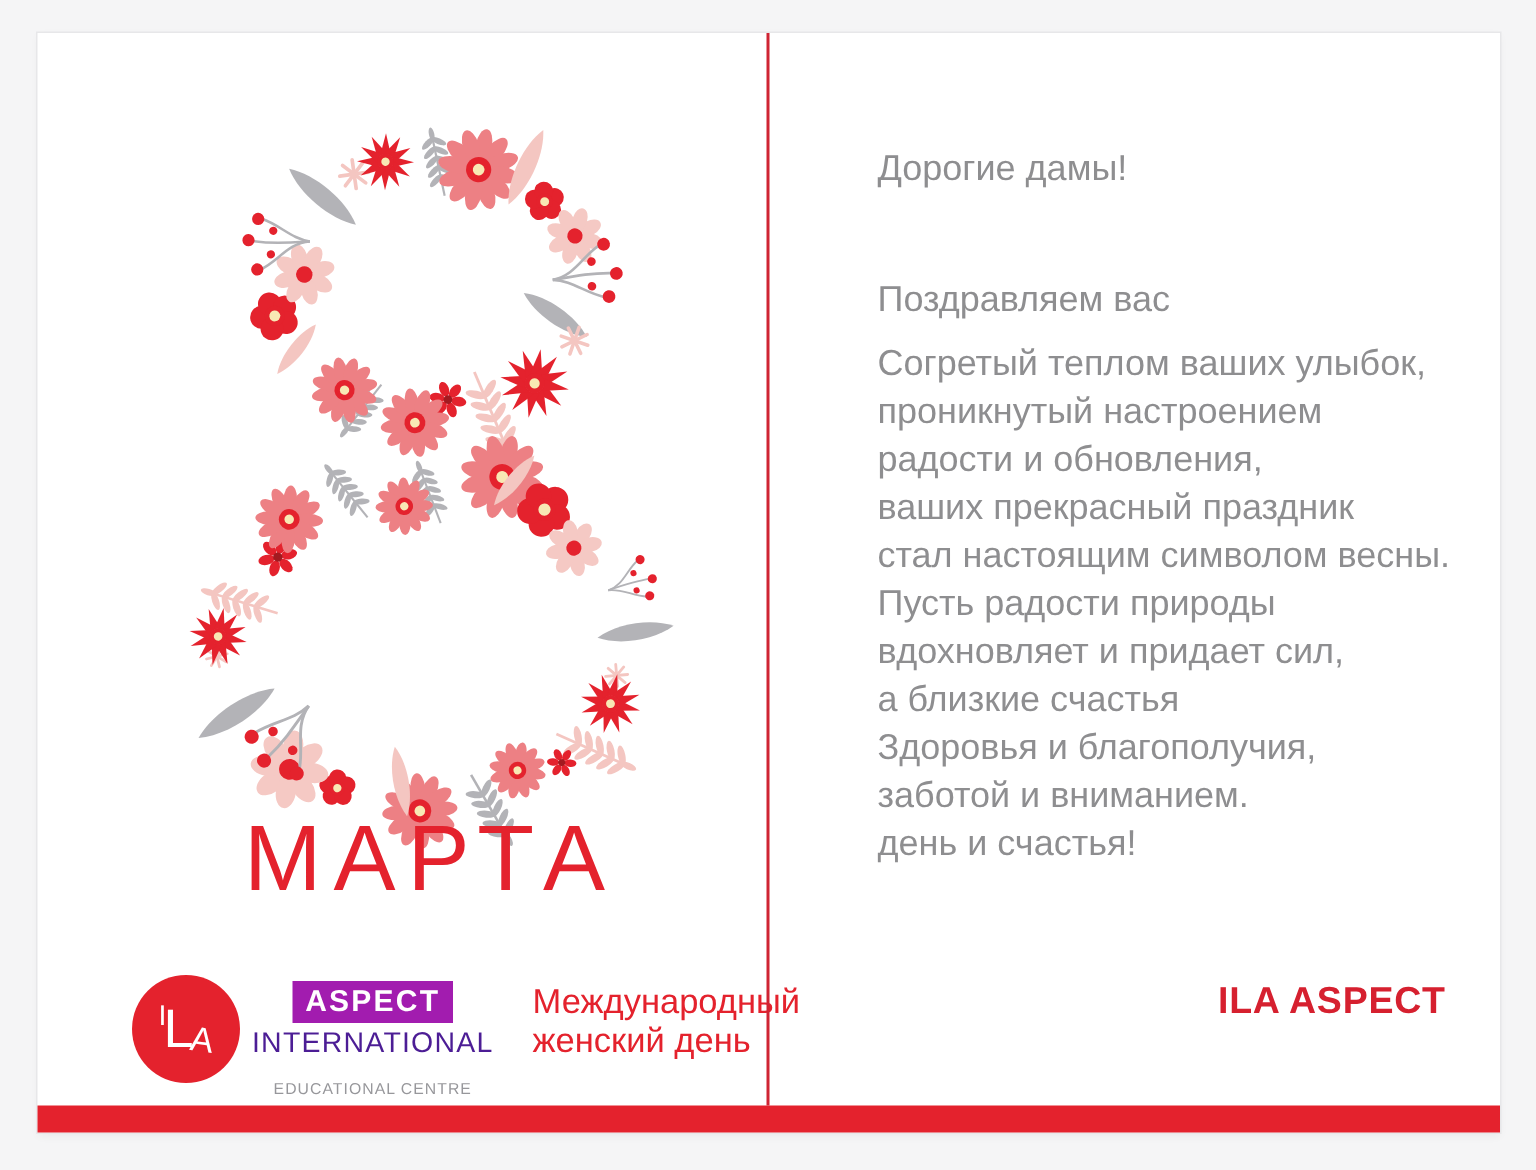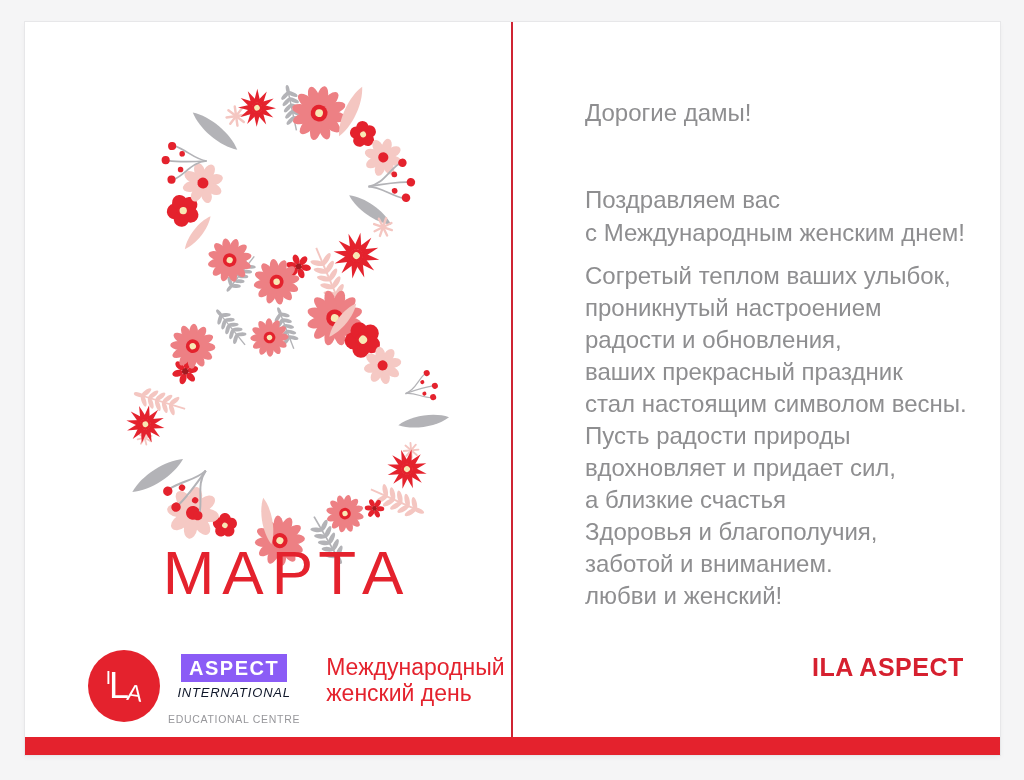--- a/index.html
+++ b/index.html
@@ -39,25 +39,25 @@
     width:72px;height:72px;border-radius:50%;
     background:#e4222d;color:#ffffff;
     display:flex;align-items:center;justify-content:center;
     flex:0 0 auto;
   }
   .ila-circle .l1{font-size:19px;transform:translateY(-8px);}
   .ila-circle .l2{font-size:36px;margin:0 -2px;}
   .ila-circle .l3{font-size:23px;transform:translateY(7px) rotate(8deg);}
   .aspect-col{margin-left:8px;display:flex;flex-direction:column;align-items:center;padding-top:4px;}
   .aspect-bar{
-    background:#8b5cf6;color:#ffffff;
+    background:#a21caf;color:#ffffff;
     font-weight:700;font-size:20px;letter-spacing:1.5px;
     padding:2px 8px;line-height:24px;text-align:center;min-width:80px;
   }
-  .logo-sub1{color:#0f172a;font-size:13px;letter-spacing:0.8px;margin-top:3px;white-space:nowrap;font-style:italic;}
+  .logo-sub1{color:#4c1d95;font-size:19px;letter-spacing:0.8px;margin-top:3px;white-space:nowrap;}
   .logo-sub2{color:#97979b;font-size:10.5px;letter-spacing:0.7px;margin-top:13px;white-space:nowrap;}
   .event-text{
     margin-left:26px;padding-top:4px;
     color:#e4222d;font-size:23px;line-height:26px;
   }
   
   .right-text{position:absolute;left:560px;top:74px;width:420px;color:#8e8e90;}
   .greeting{font-size:24px;line-height:33px;margin:0 0 54px 0;}
   .congrats div{font-size:24px;line-height:33px;}
   .congrats{margin:0 0 11px 0;}
@@ -252,33 +252,32 @@
       <div>женский день</div>
     </div>
   </div>
 
   <div class="divider"></div>
 
   <div class="right-text">
     <p class="greeting">Дорогие дамы!</p>
     <div class="congrats">
       <div>Поздравляем вас</div>
-      <div>с Международным женским днем!</div>
     </div>
     <div class="body-par">
       <div>Согретый теплом ваших улыбок,</div>
       <div>проникнутый настроением</div>
       <div>радости и обновления,</div>
       <div>ваших прекрасный праздник</div>
       <div>стал настоящим символом весны.</div>
       <div>Пусть радости природы</div>
       <div>вдохновляет и придает сил,</div>
       <div>а близкие счастья</div>
       <div>Здоровья и благополучия,</div>
       <div>заботой и вниманием.</div>
-      <div>любви и женский!</div>
+      <div>день и счастья!</div>
     </div>
   </div>
 
   <div class="signature">ILA ASPECT</div>
 
   <div class="bottom-bar"></div>
 </div>
 
 </body></html>

